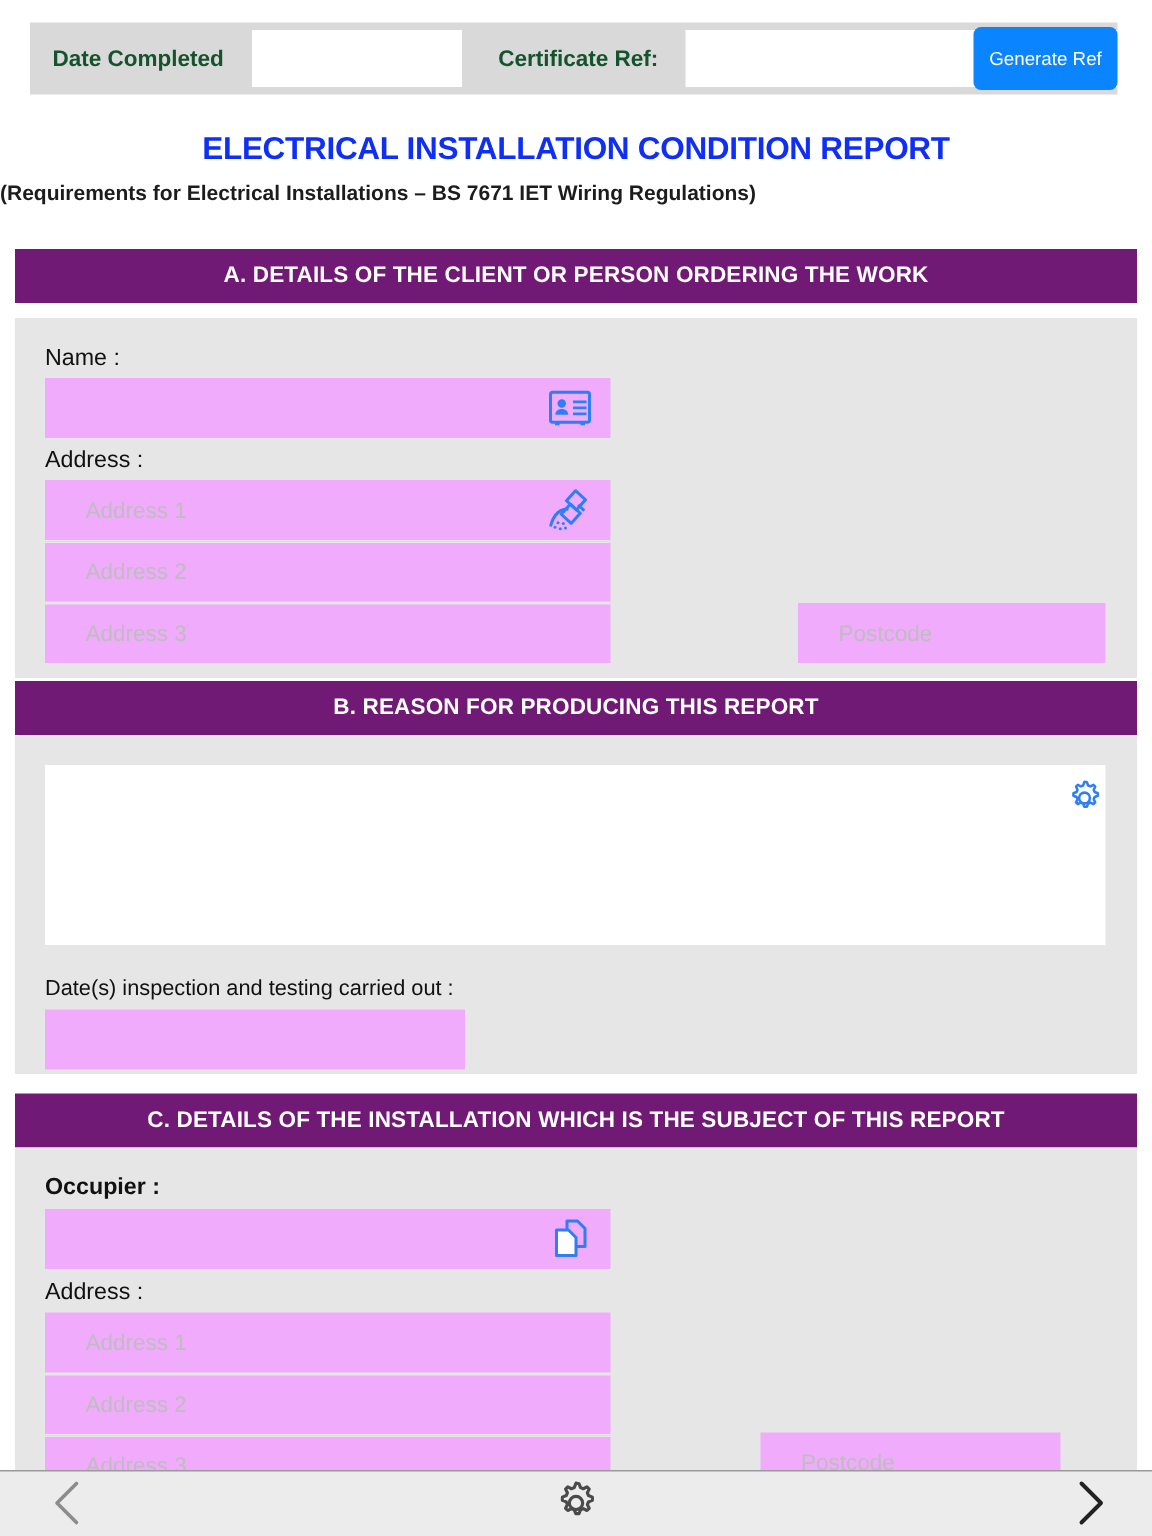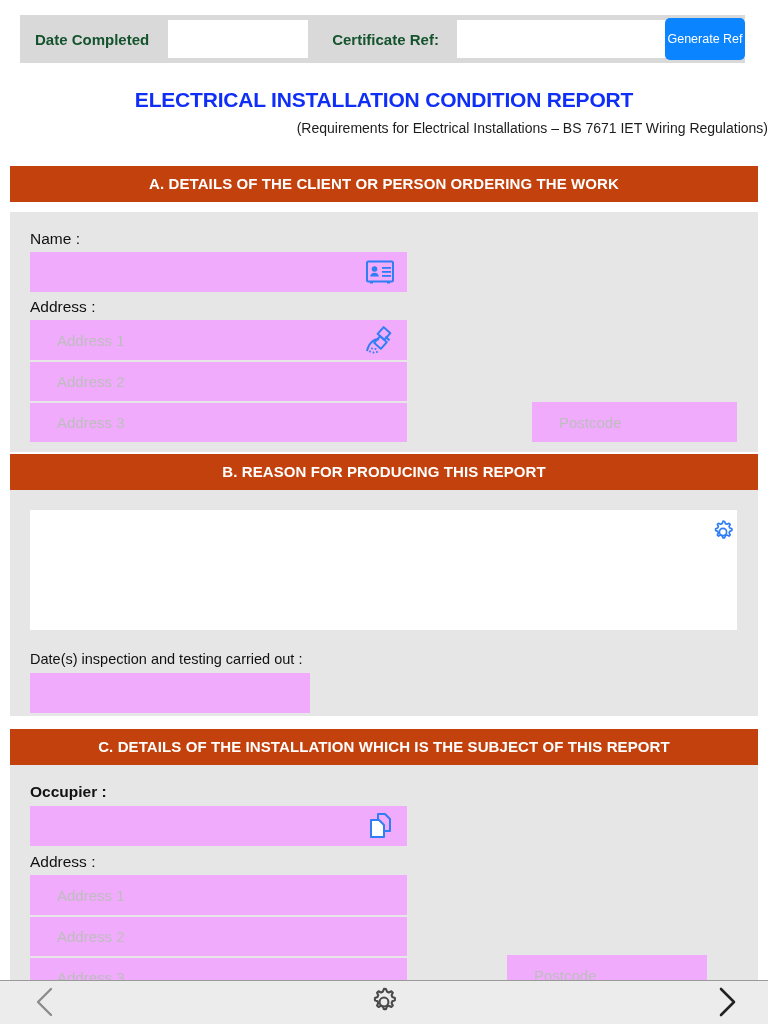--- a/index.html
+++ b/index.html
@@ -55,21 +55,21 @@
     border: none;
     outline: none;
     font-size: 15px;
     font-family: "Liberation Sans", sans-serif;
     padding: 0 6px;
     color: #111;
   }
   .btn-generate {
     position: absolute;
     right: 0px; top: 3px;
-    width: 80px; height: 42px;
+    width: 96px; height: 42px;
     background: #0a84ff;
     color: #ffffff;
     border: none;
     border-radius: 5px;
     font-size: 12.5px;
     font-family: "Liberation Sans", sans-serif;
     cursor: pointer;
     line-height: 42px;
     text-align: center;
     padding: 0;
@@ -83,32 +83,33 @@
     text-align: center;
     font-size: 21px;
     font-weight: bold;
     color: #0f2ff7;
     letter-spacing: -0.2px;
   }
   .doc-subtitle {
     position: absolute;
     left: 0; top: 120px;
     width: 768px;
-    text-align: right;
+    text-align: left;
     font-size: 14px;
     color: #1c1c1c;
+    font-weight: bold;
   }
 
   
   .section-header {
     position: absolute;
     left: 10px;
     width: 748px;
     height: 36px;
-    background: #c2410c;
+    background: #701a75;
     color: #ffffff;
     font-size: 15px;
     font-weight: bold;
     text-align: center;
     line-height: 36px;
     letter-spacing: 0.1px;
   }
   .section-body {
     position: absolute;
     left: 10px;

